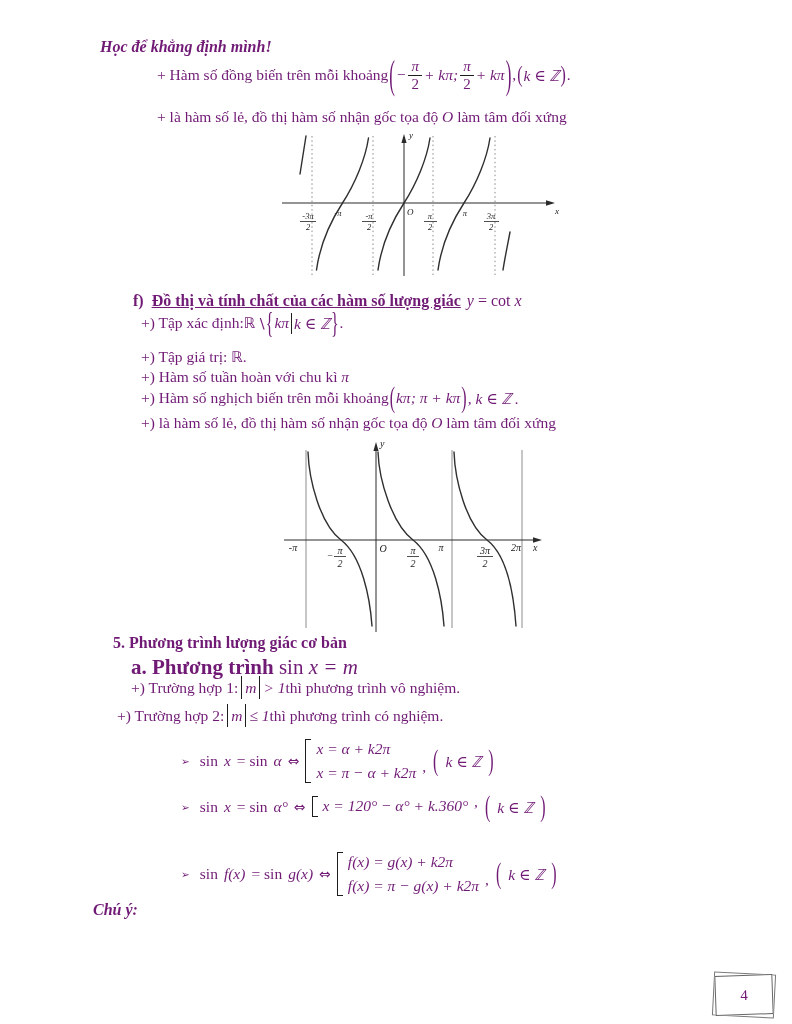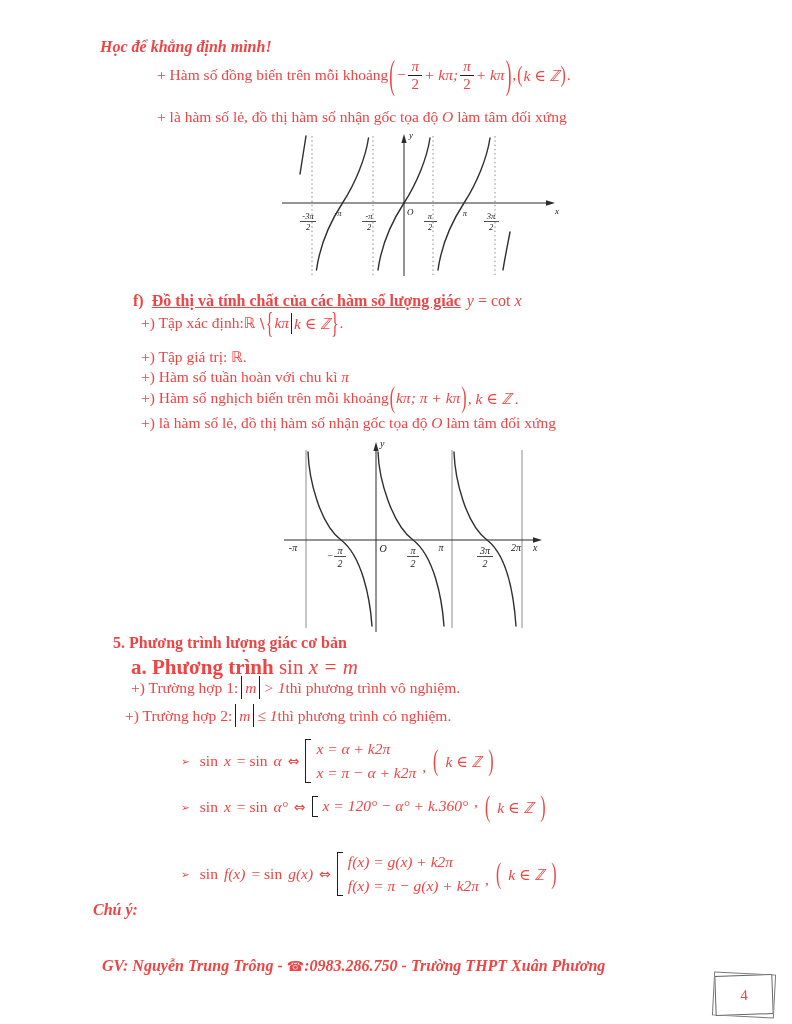--- a/index.html
+++ b/index.html
@@ -1,20 +1,20 @@
 <!DOCTYPE html>
 <html><head>
 <meta charset="utf-8">
 <style>
   * { box-sizing: border-box; }
   html,body { margin:0; padding:0; background:#ffffff; }
   .page {
     position: relative; width: 792px; height: 1024px; background:#fff;
     font-family: "Liberation Serif","DejaVu Serif",serif;
-    color: #ef4444; font-size: 15.5px; overflow: hidden;
+    color: #701a75; font-size: 15.5px; overflow: hidden;
   }
   .abs { position: absolute; }
   .b { font-weight: bold; }
   .it { font-style: italic; }
   .row { display: flex; align-items: center; white-space: nowrap; }
   .math { font-style: italic; }
   .rm { font-style: normal; }
   .sans { font-family: "DejaVu Sans","Liberation Sans",sans-serif; }
   .bb { font-family: "DejaVu Sans","Liberation Sans",sans-serif; font-size: 14.5px; }
   .frac { display: inline-flex; flex-direction: column; align-items: center; line-height: 1.12; font-size: 15px; font-style: italic; margin: 0 2px; }
@@ -207,21 +207,21 @@
 
   <div class="abs row" style="left:131px; top:676px;">
     <span>+) Trường hợp 1: </span>
     <span class="vbar"></span>
       <i>m</i>
       <span class="vbar"></span>
     <span class="math">&gt; 1</span>
     <span> thì phương trình vô nghiệm.</span>
   </div>
 
-  <div class="abs row" style="left:125px; top:704px;">
+  <div class="abs row" style="left:117px; top:704px;">
     <span>+)  Trường hợp 2: </span>
     <span class="vbar"></span>
       <i>m</i>
       <span class="vbar"></span>
     <span class="math">≤ 1</span>
     <span> thì phương trình có nghiệm.</span>
   </div>
 
   <div class="abs eqrow" style="left:181px; top:737px;">
     <span class="marker sans">➢</span>
@@ -277,22 +277,19 @@
       </span>
     </span>
     <span class="sep">,</span>
     <span class="midp">(</span>
     <span class="math">k ∈ ℤ</span>
     <span class="midp">)</span>
   </div>
 
   <div class="abs b it" style="left:93px; top:901px; font-size:16px;">Chú ý:</div>
 
-  <div class="abs b it" style="left:102px; top:957px; font-size:16px;">
-    <span>GV: Nguyễn Trung Trông - </span><span class="sans rm" style="font-size:14px;">☎</span><span>:0983.286.750 - Trường THPT Xuân Phương</span>
-  </div>
 
   <div class="pagebox">
     <div class="pb-back"></div>
     <div class="pb-front">4</div>
   </div>
 
 </div>
 
 </body></html>

